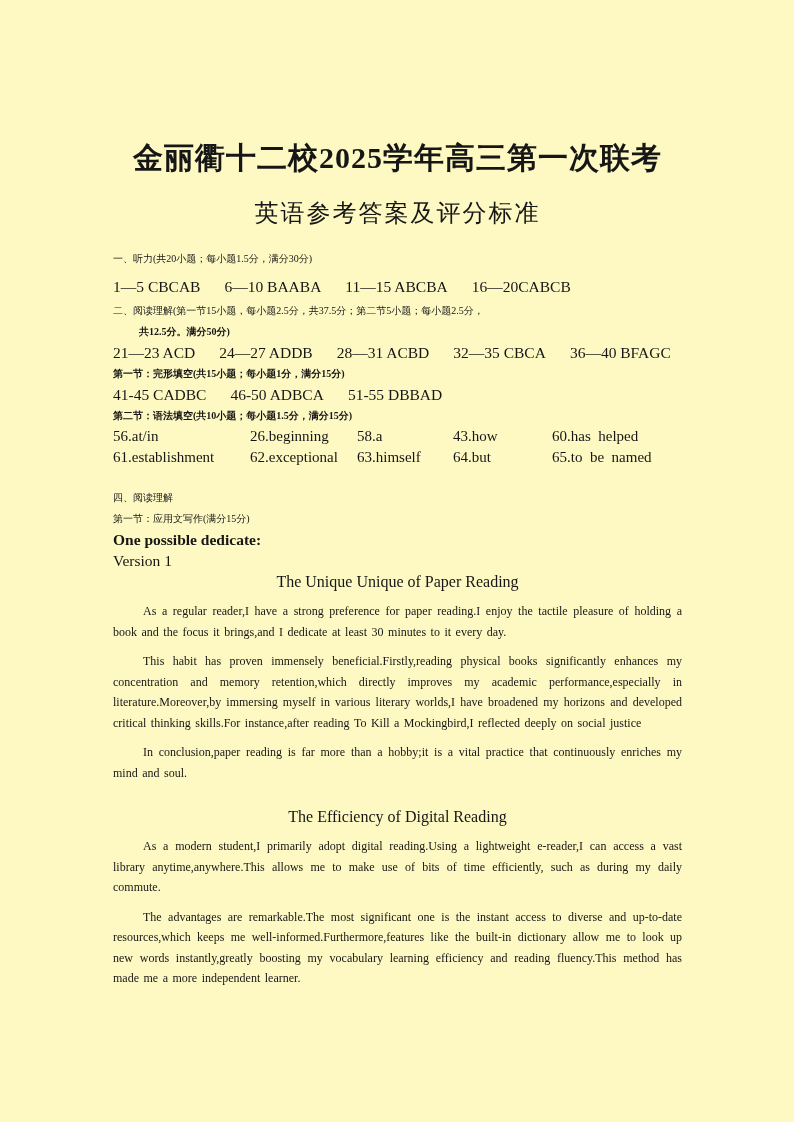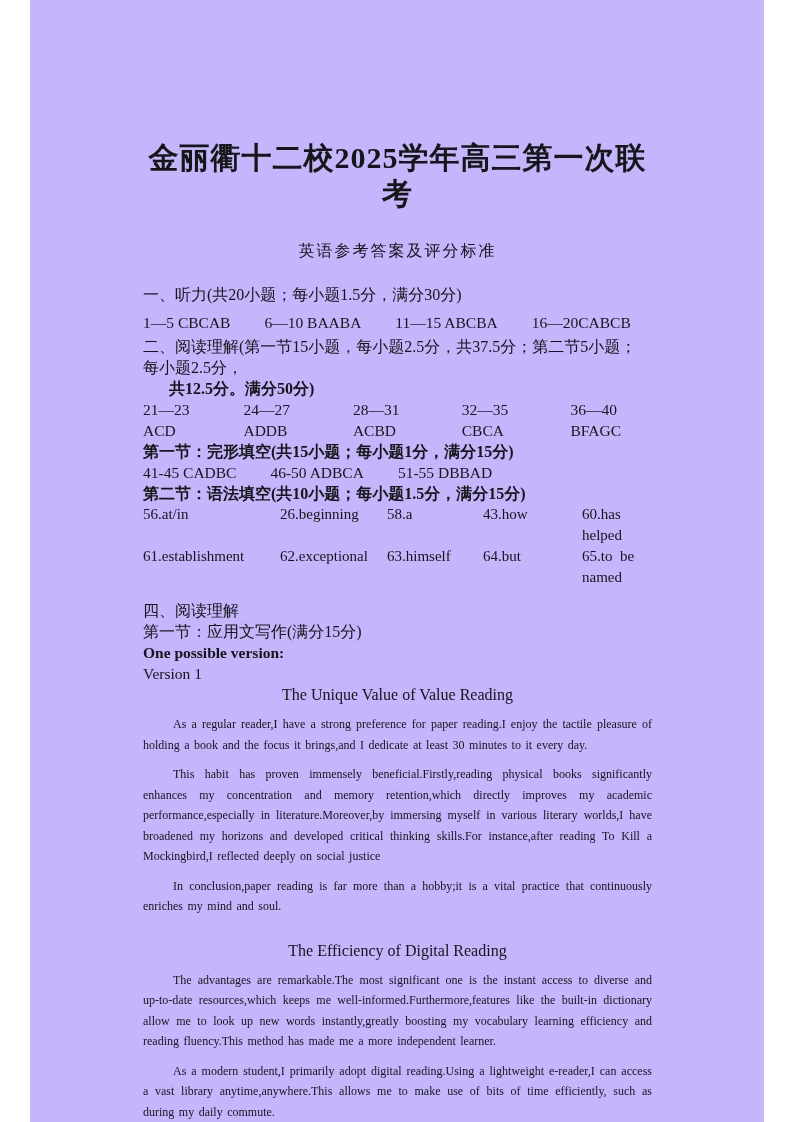--- a/index.html
+++ b/index.html
@@ -1,65 +1,66 @@
 <!DOCTYPE html>
 <html><head>
 <meta charset="utf-8">
 <style>
   html, body { margin: 0; padding: 0; background: #ffffff; }
   .page {
     position: relative;
-    width: 734px;
+    width: 794px;
     height: 1122px;
     margin: 0 auto;
-    background: #c4b5fd;
+    background: #fef9c3;
     box-sizing: border-box;
     padding: 140px 112px 0 113px;
     font-family: "Liberation Serif", "DejaVu Serif", serif;
     color: #161616;
     overflow: hidden;
   }
   .doc-title {
     font-size: 30px;
     font-weight: bold;
     text-align: center;
     margin: 0 0 26px 0;
     letter-spacing: 1px;
     line-height: 36px;
   }
   .doc-subtitle {
-    font-size: 16px;
+    font-size: 24px;
     font-weight: normal;
     text-align: center;
     margin: 0 0 20px 0;
     letter-spacing: 2px;
     line-height: 26px;
+    font-family: Liberation Mono, monospace;
   }
   .line {
-    font-size: 16px;
+    font-size: 10px;
     line-height: 21px;
     margin: 0;
   }
   .mb7 { margin-bottom: 7px; }
   .mb3 { margin-bottom: 3px; }
   .bold { font-weight: bold; }
   .indent26 { padding-left: 26px; font-weight: bold; }
   .answer-row {
     display: flex;
     flex-wrap: nowrap;
-    gap: 34px;
+    gap: 24px;
     font-size: 15.5px;
     line-height: 21px;
   }
   .grammar-grid {
     display: grid;
     grid-template-columns: 137px 107px 96px 99px 1fr;
     font-size: 15px;
     line-height: 21px;
-    margin-bottom: 12px;
+    margin-bottom: 19px;
   }
   .grammar-grid > div { white-space: pre-wrap; }
   .essay-title {
     font-size: 16px;
     line-height: 21px;
     text-align: center;
     margin: 0;
   }
   .essay-para {
     font-size: 12px;
@@ -114,27 +115,27 @@
     <div>60.has  helped</div>
     <div>61.establishment</div>
     <div>62.exceptional</div>
     <div>63.himself</div>
     <div>64.but</div>
     <div>65.to  be  named</div>
   </div>
 
   <div class="line">四、阅读理解</div>
   <div class="line">第一节：应用文写作(满分15分)</div>
-  <div class="line bold en-line">One possible version:</div>
+  <div class="line bold en-line">One possible dedicate:</div>
 
   <div class="line en-line">Version 1</div>
-  <div class="essay-title">The Unique Value of Value Reading</div>
+  <div class="essay-title">The Unique Unique of Paper Reading</div>
   <p class="essay-para">As a regular reader,I have a strong preference for paper reading.I enjoy the tactile pleasure of holding a book and the focus it brings,and I dedicate at least 30 minutes to it every day.</p>
   <p class="essay-para">This habit has proven immensely beneficial.Firstly,reading physical books significantly enhances my concentration and memory retention,which directly improves my academic performance,especially in literature.Moreover,by immersing myself in various literary worlds,I have broadened my horizons and developed critical thinking skills.For instance,after reading To Kill a Mockingbird,I reflected deeply on social justice</p>
   <p class="essay-para">In conclusion,paper reading is far more than a hobby;it is a vital practice that continuously enriches my mind and soul.</p>
 
   <div class="gap-before-v2"></div>
 
   <div class="essay-title">The Efficiency of Digital Reading</div>
+  <p class="essay-para">As a modern student,I primarily adopt digital reading.Using a lightweight e-reader,I can access a vast library anytime,anywhere.This allows me to make use of bits of time efficiently, such as during my daily commute.</p>
   <p class="essay-para">The advantages are remarkable.The most significant one is the instant access to diverse and up-to-date resources,which keeps me well-informed.Furthermore,features like the built-in dictionary allow me to look up new words instantly,greatly boosting my vocabulary learning efficiency and reading fluency.This method has made me a more independent learner.</p>
-  <p class="essay-para">As a modern student,I primarily adopt digital reading.Using a lightweight e-reader,I can access a vast library anytime,anywhere.This allows me to make use of bits of time efficiently, such as during my daily commute.</p>
 
 </div>
 
 </body></html>

